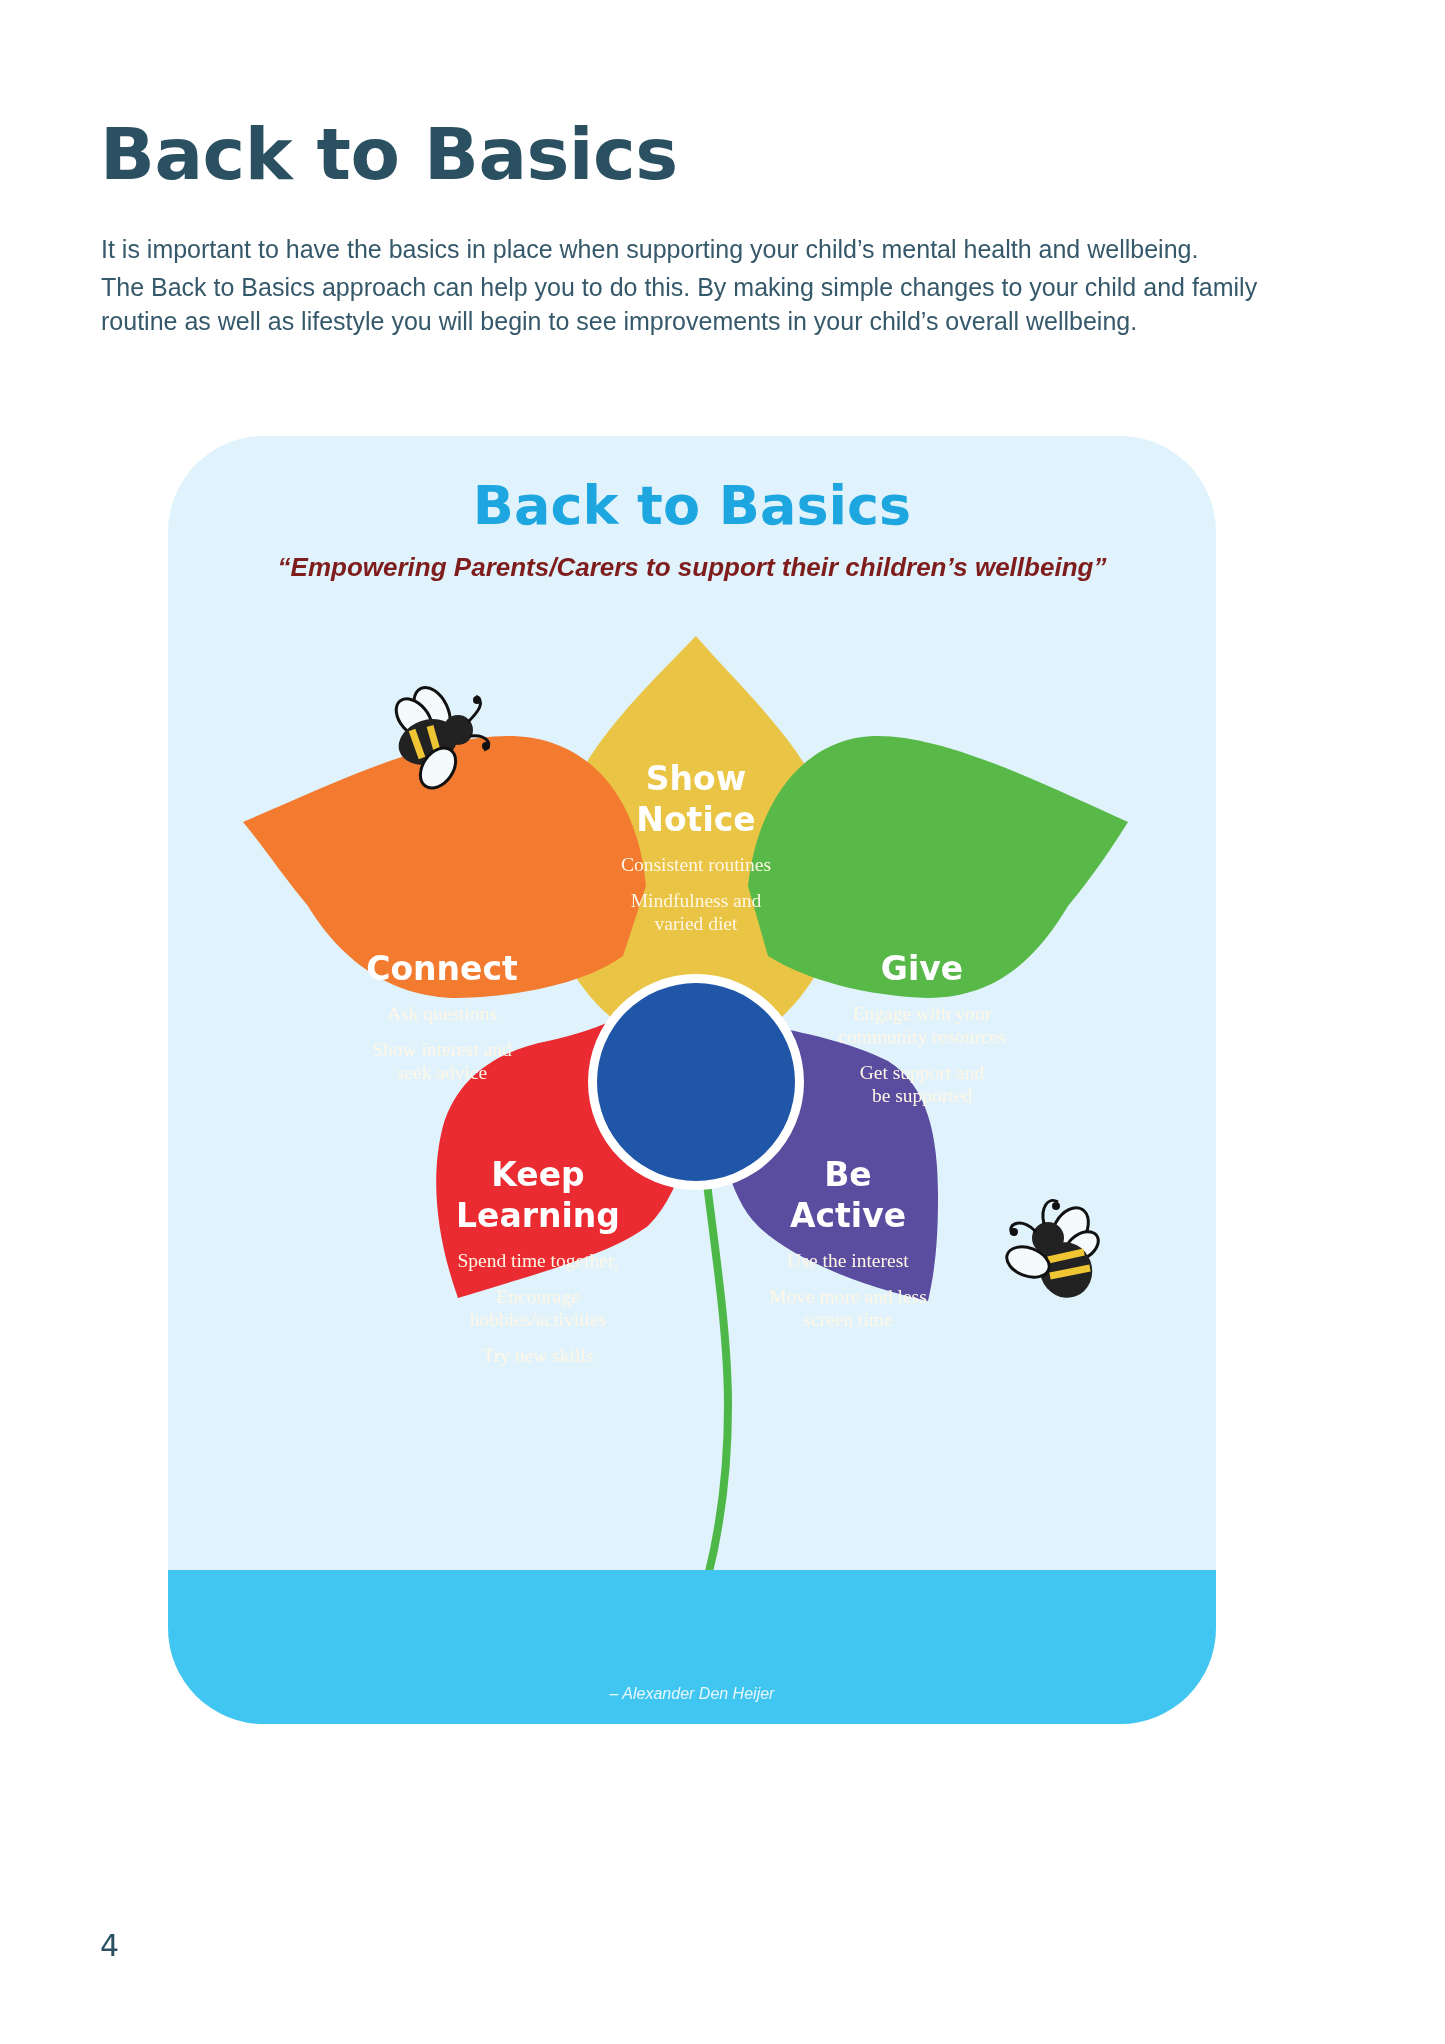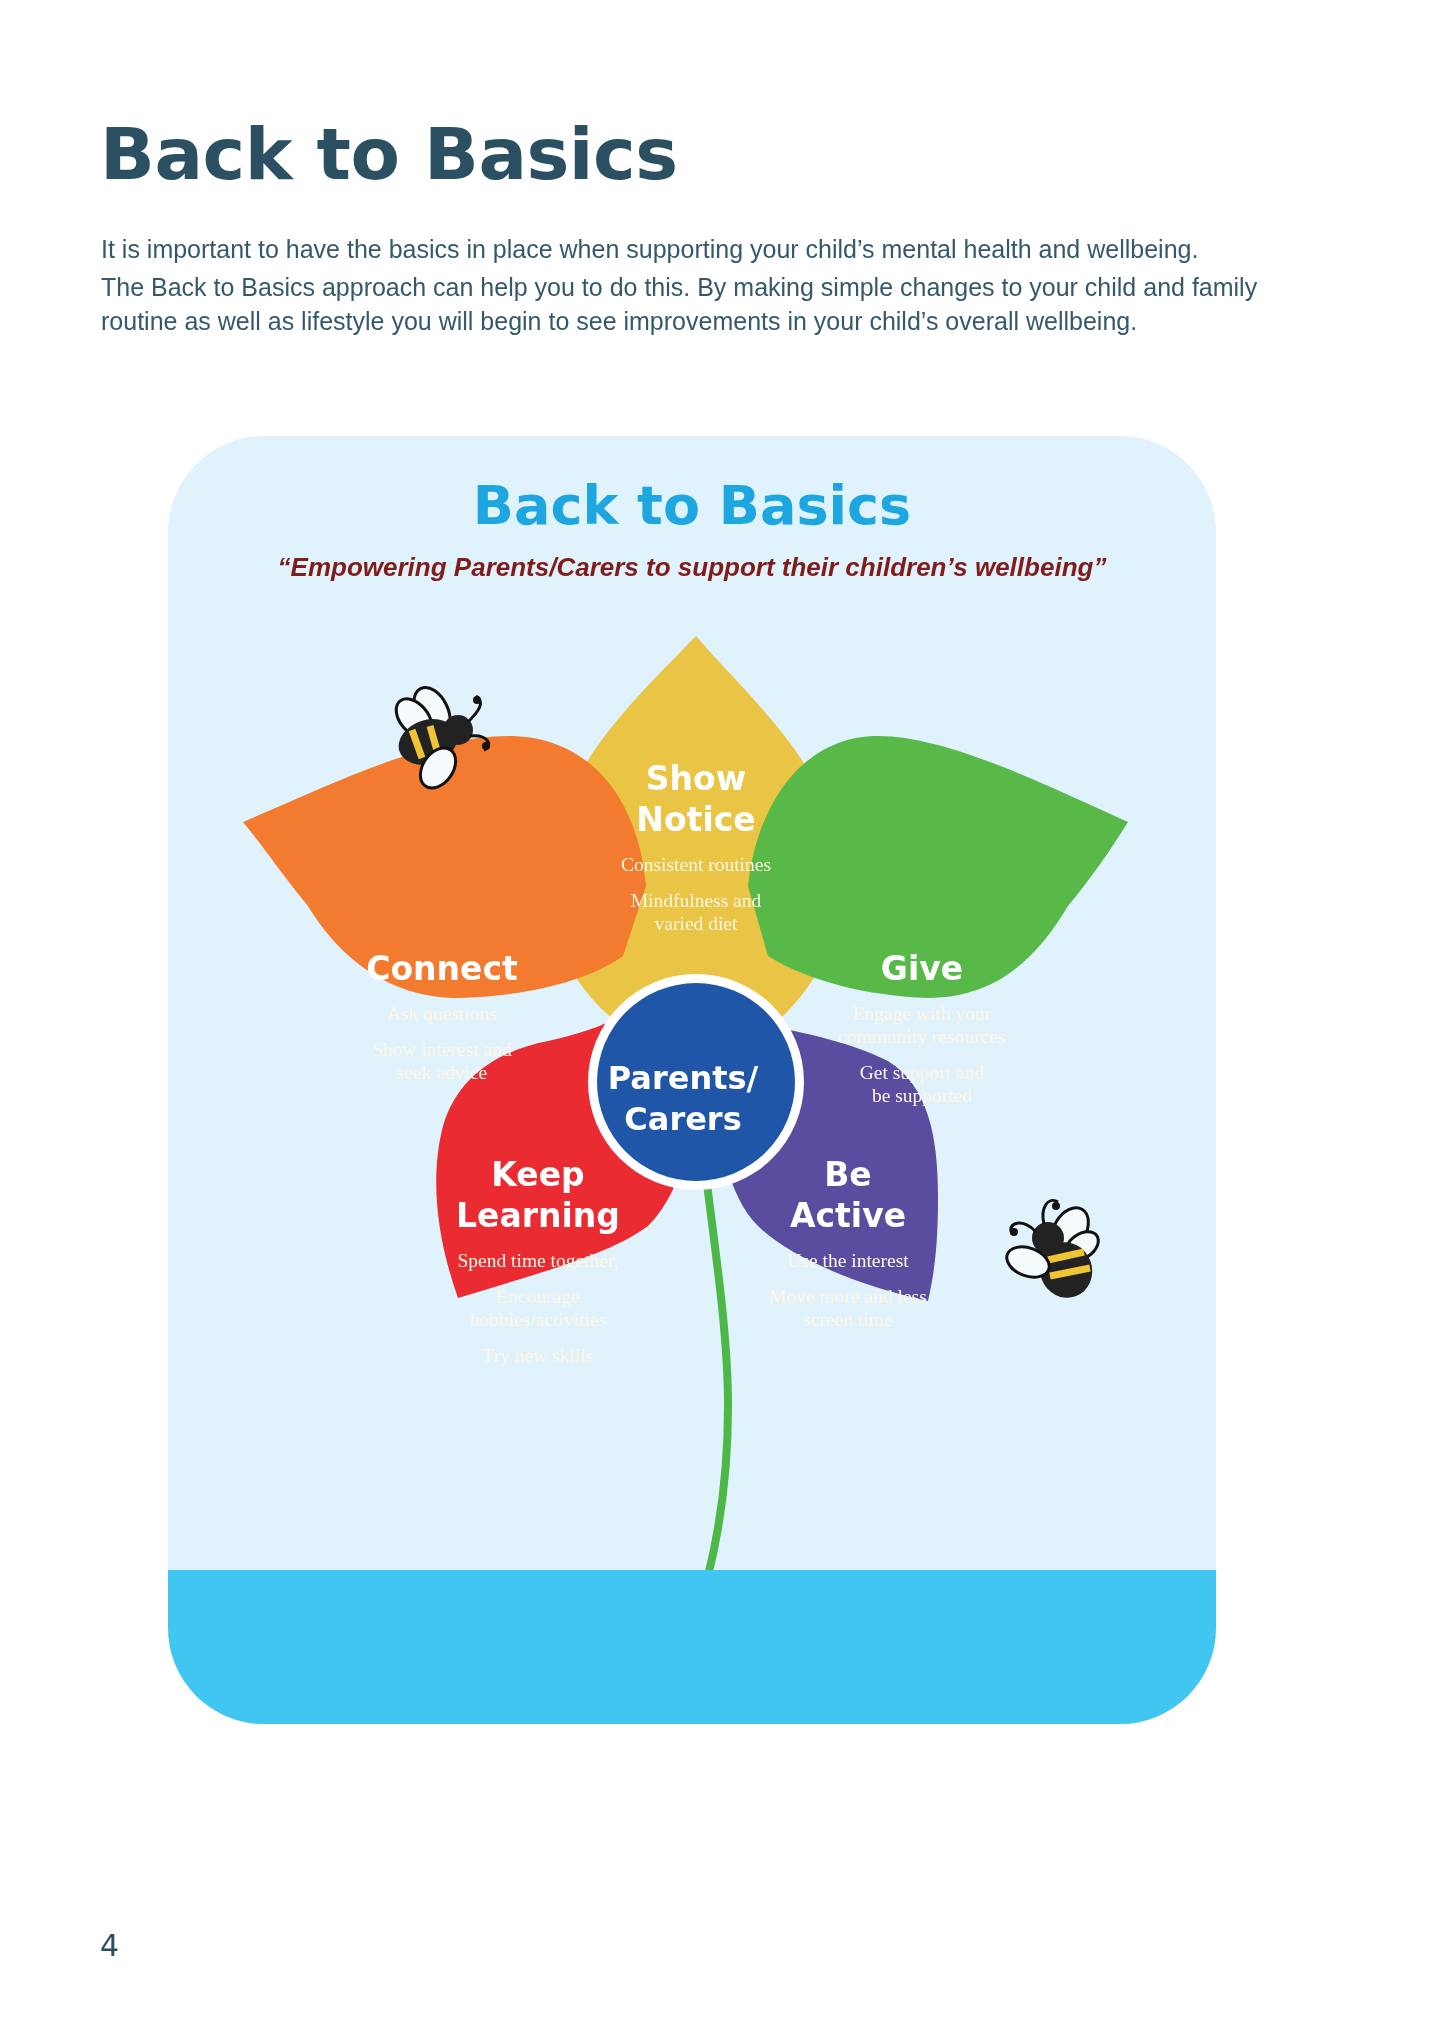--- a/index.html
+++ b/index.html
@@ -121,19 +121,18 @@
   </div>
 
   <div class="petal-text" style="left:570px; top:718px; width:220px;">
     <span class="petal-title">Be
 Active</span>
     <span class="petal-item">Use the interest</span>
     <span class="petal-item">Move more and less
 screen time</span>
   </div>
 
-  <div class="center-label">Parents/
-Carers</div>
 
   <div class="quote-band"></div>
+  <p class="attrib">– Alexander Den Heijer</p>
 </div>
 
 <div class="page-number">4</div>
 
 </body></html>

